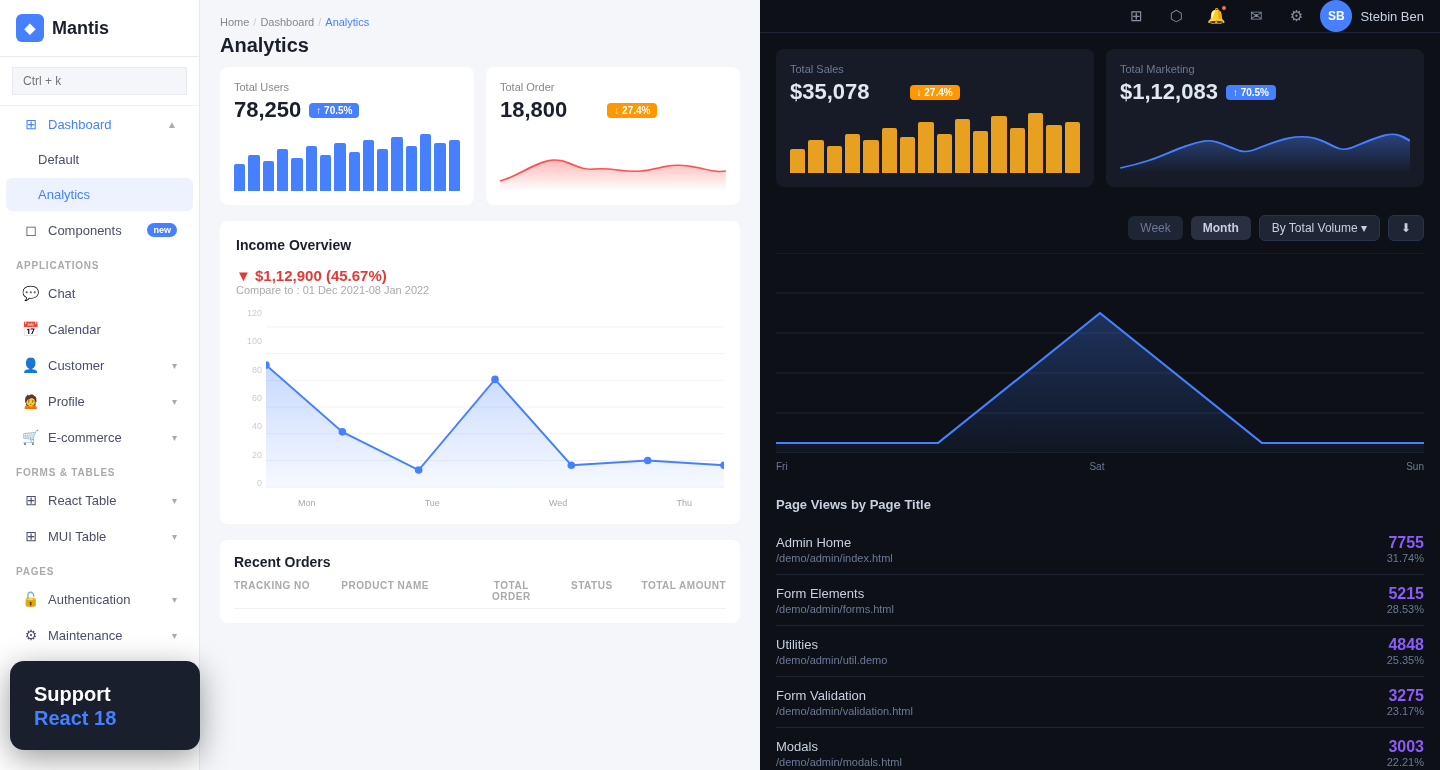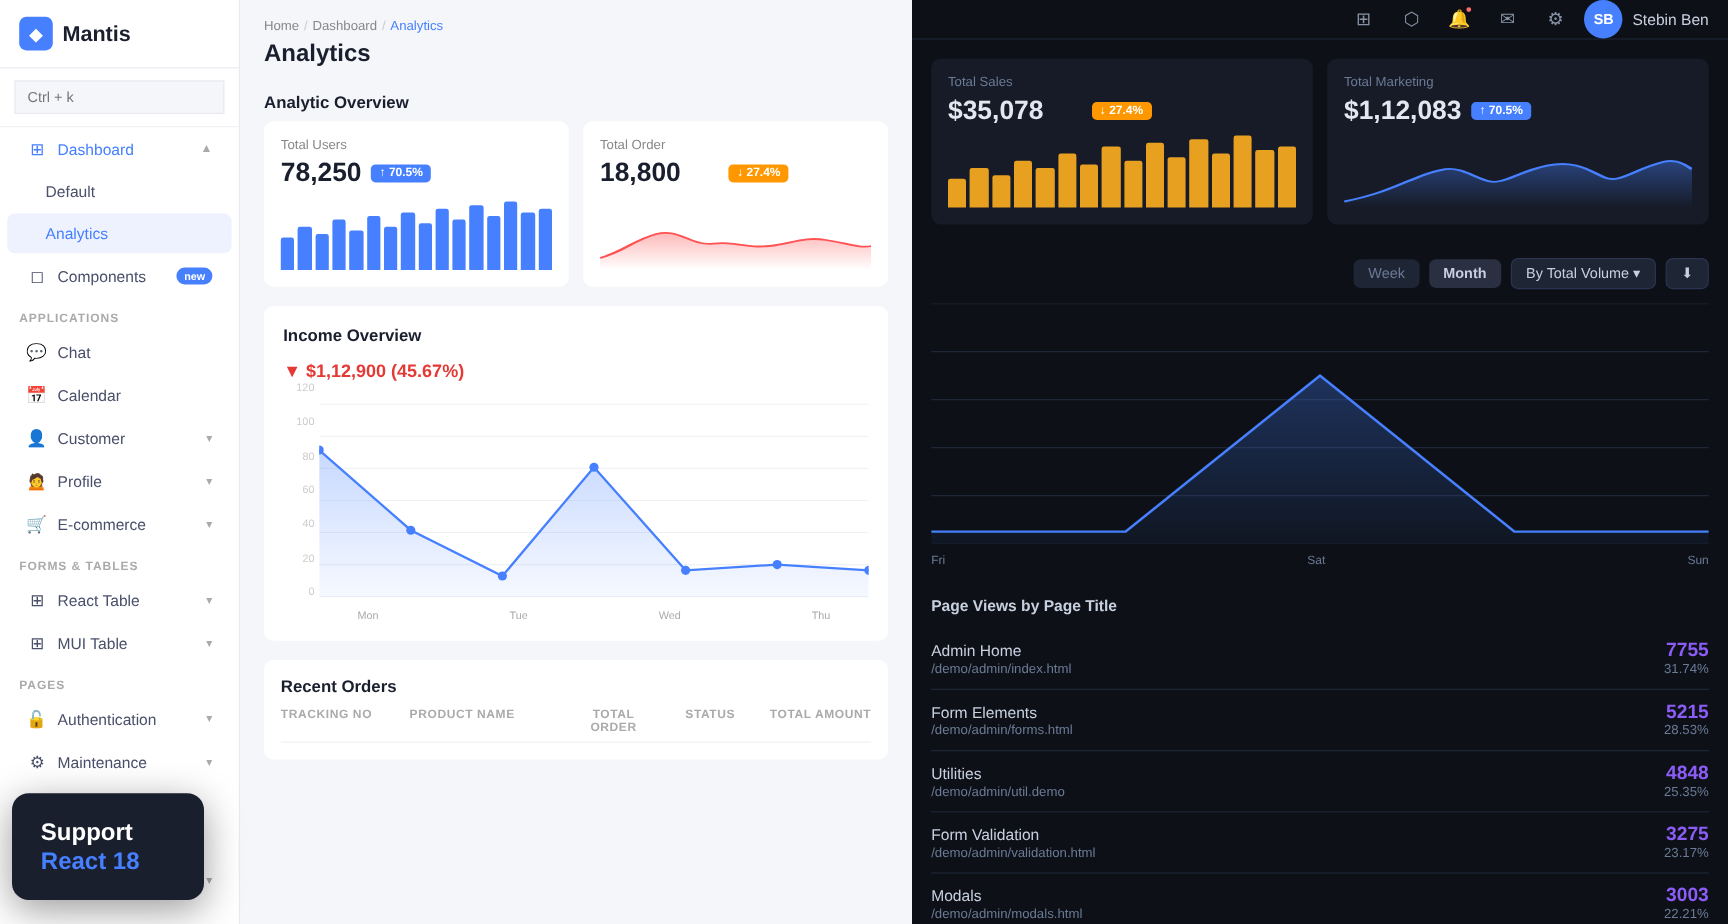--- a/index.html
+++ b/index.html
@@ -368,21 +368,21 @@
     .col-amount { flex: 1; text-align: right; }
 
     
     .support-popup {
       position: fixed;
       bottom: 20px;
       left: 10px;
       background: #1a1f2e;
       border-radius: 14px;
       padding: 20px 24px;
-      width: 160px;
+      width: 190px;
       z-index: 100;
       box-shadow: 0 8px 32px rgba(0,0,0,0.4);
     }
     .support-title { font-size: 20px; font-weight: 700; color: #fff; line-height: 1.3; }
     .support-react { font-size: 20px; font-weight: 700; color: #4680ff; }
   </style>
 </head>
 <body>
 
 <div class="sidebar">
@@ -511,21 +511,20 @@
       <div class="breadcrumb">
         <a>Home</a>
         <span class="sep">/</span>
         <a>Dashboard</a>
         <span class="sep">/</span>
         <span class="current">Analytics</span>
       </div>
       <h1 class="page-title">Analytics</h1>
     </div>
 
-    <div class="section-header">Analytic Overview</div>
 
     <div class="metric-cards">
 
       <div class="metric-card">
         <div class="metric-label">Total Users</div>
         <div class="metric-value">
           <span>78,250</span>
           <span class="badge-up">↑ 70.5%</span>
         </div>
         <div class="bar-chart">
@@ -567,20 +566,21 @@
           </svg>
         </div>
       </div>
     </div>
 
     <div class="income-card">
       <div class="income-header">
         <span class="section-title-light">Income Overview</span>
       </div>
       <div class="income-value">▼ $1,12,900 (45.67%)</div>
+      <div class="income-subtitle">Compare to : 01 Dec 2021-08 Jan 2022</div>
       <div class="income-chart-area">
         <div class="y-axis">
           <span class="y-label">120</span>
           <span class="y-label">100</span>
           <span class="y-label">80</span>
           <span class="y-label">60</span>
           <span class="y-label">40</span>
           <span class="y-label">20</span>
           <span class="y-label">0</span>
         </div>

